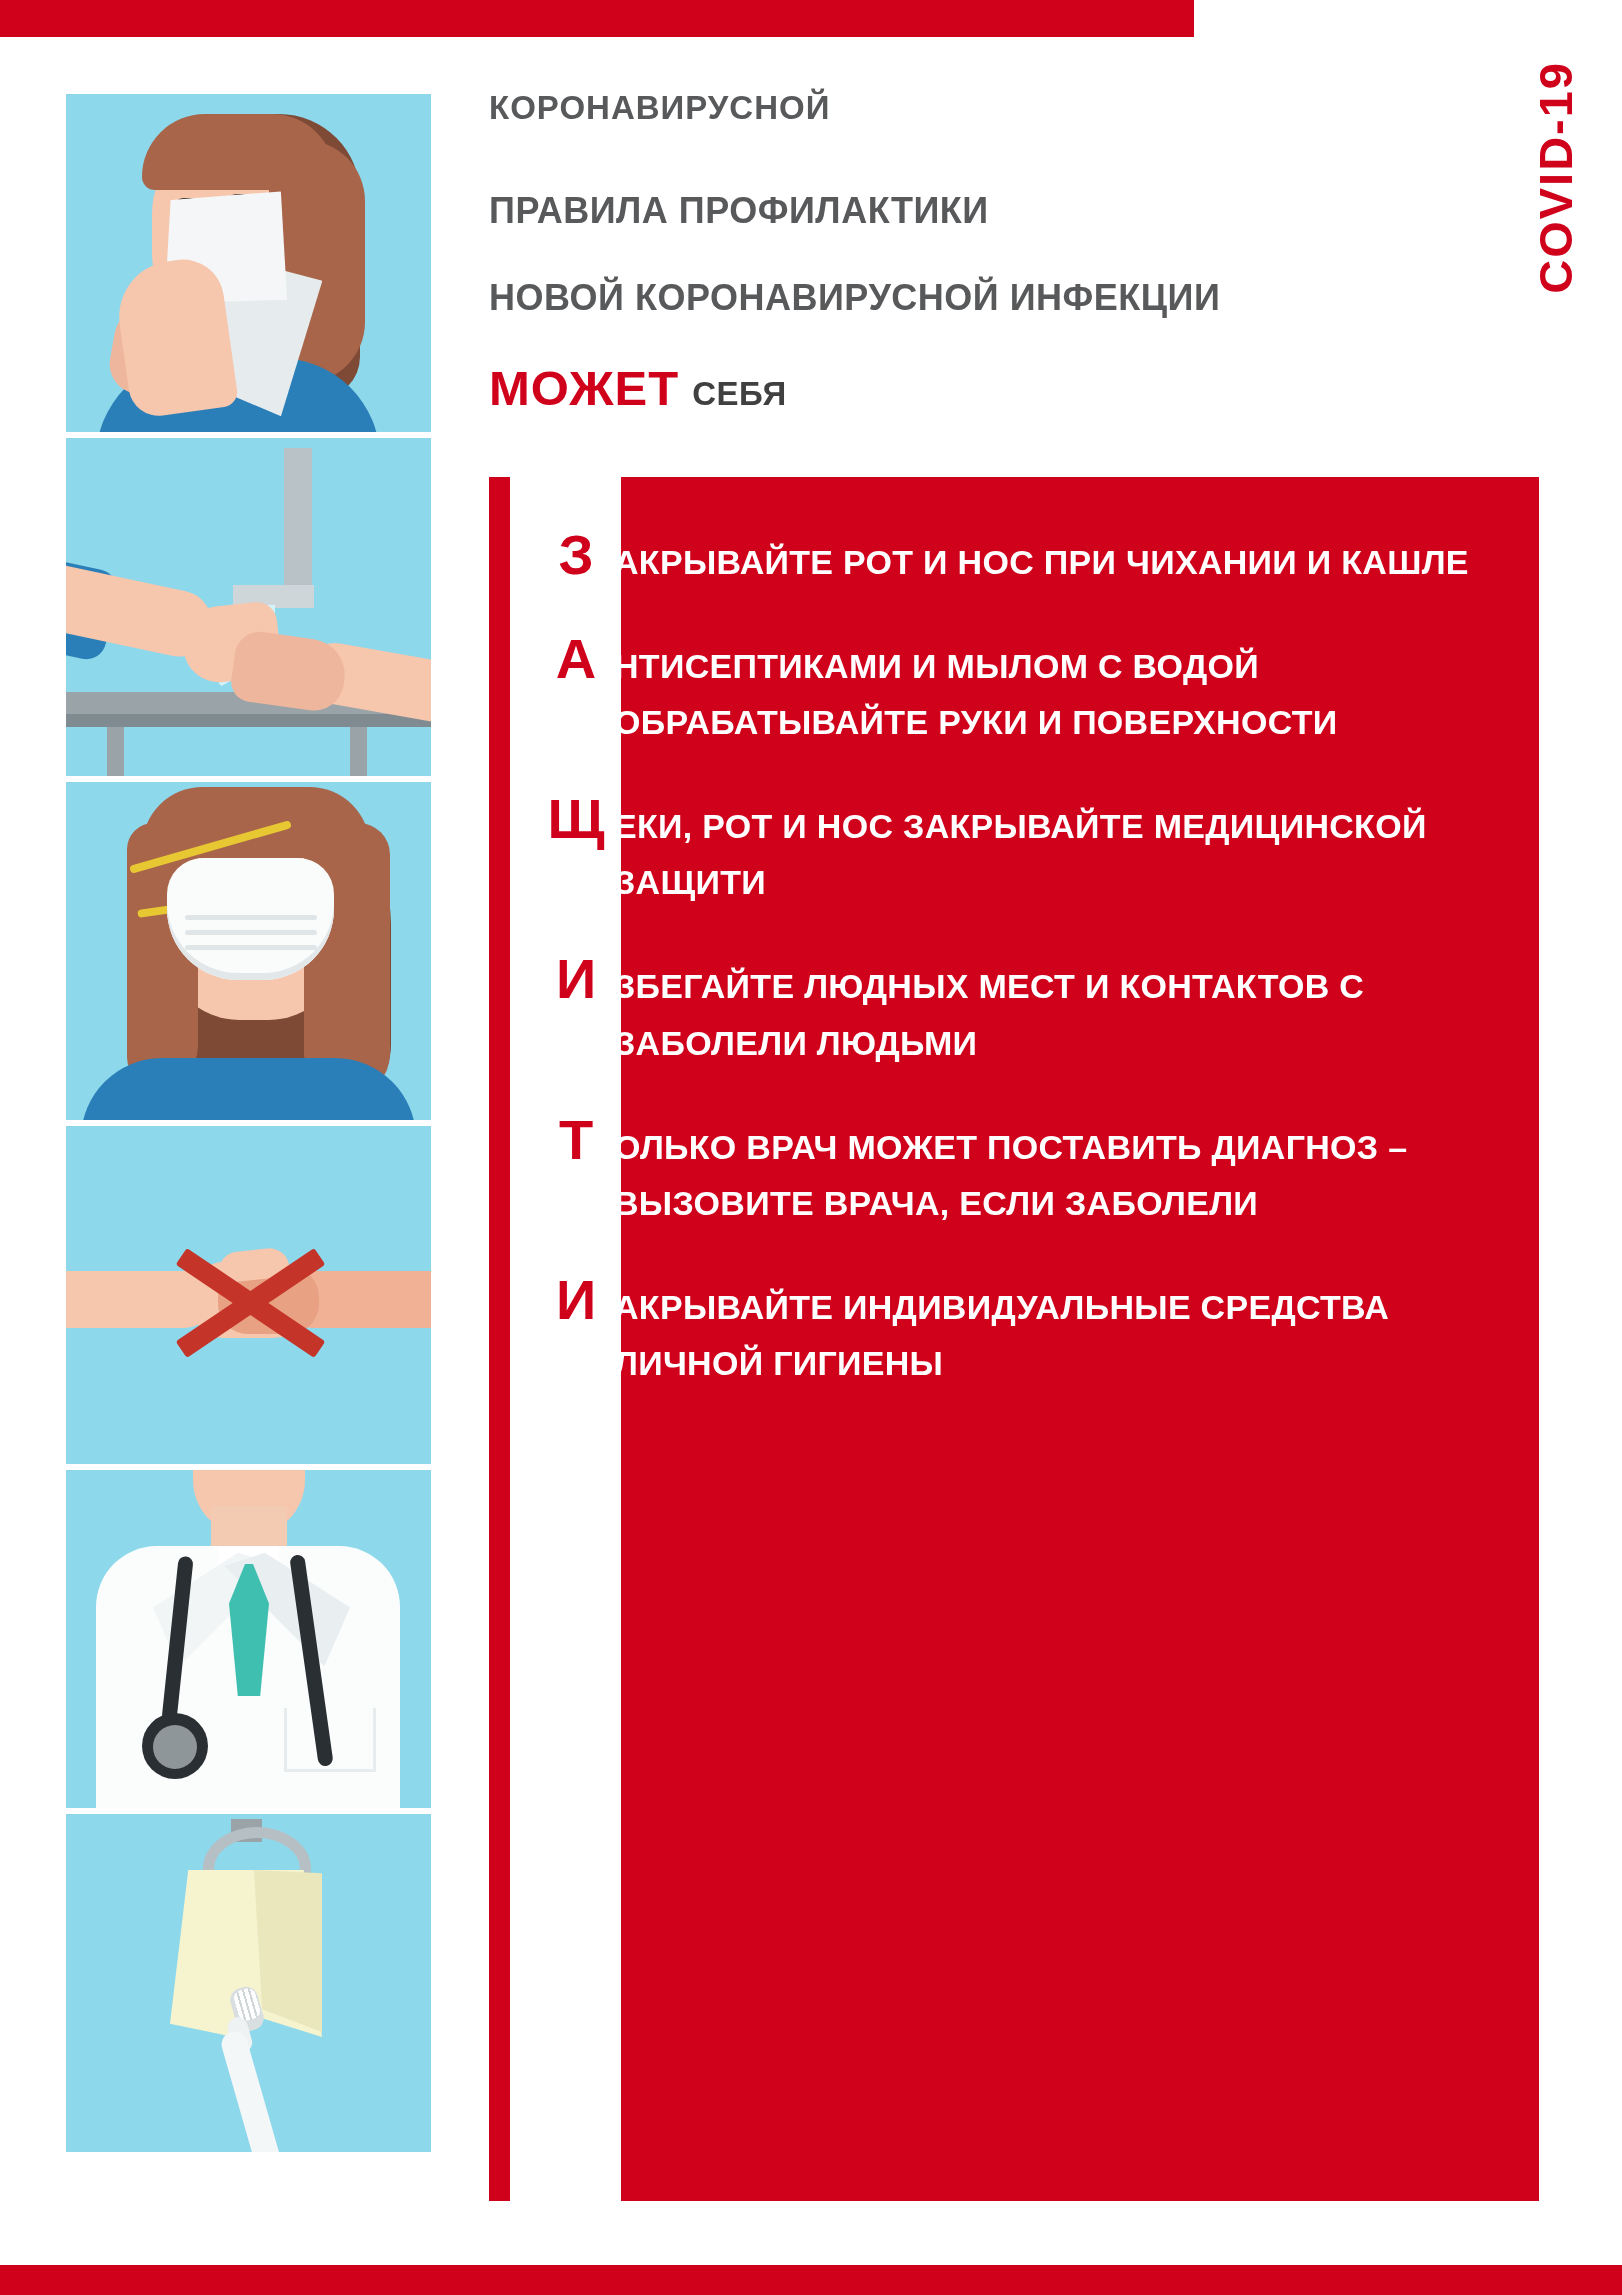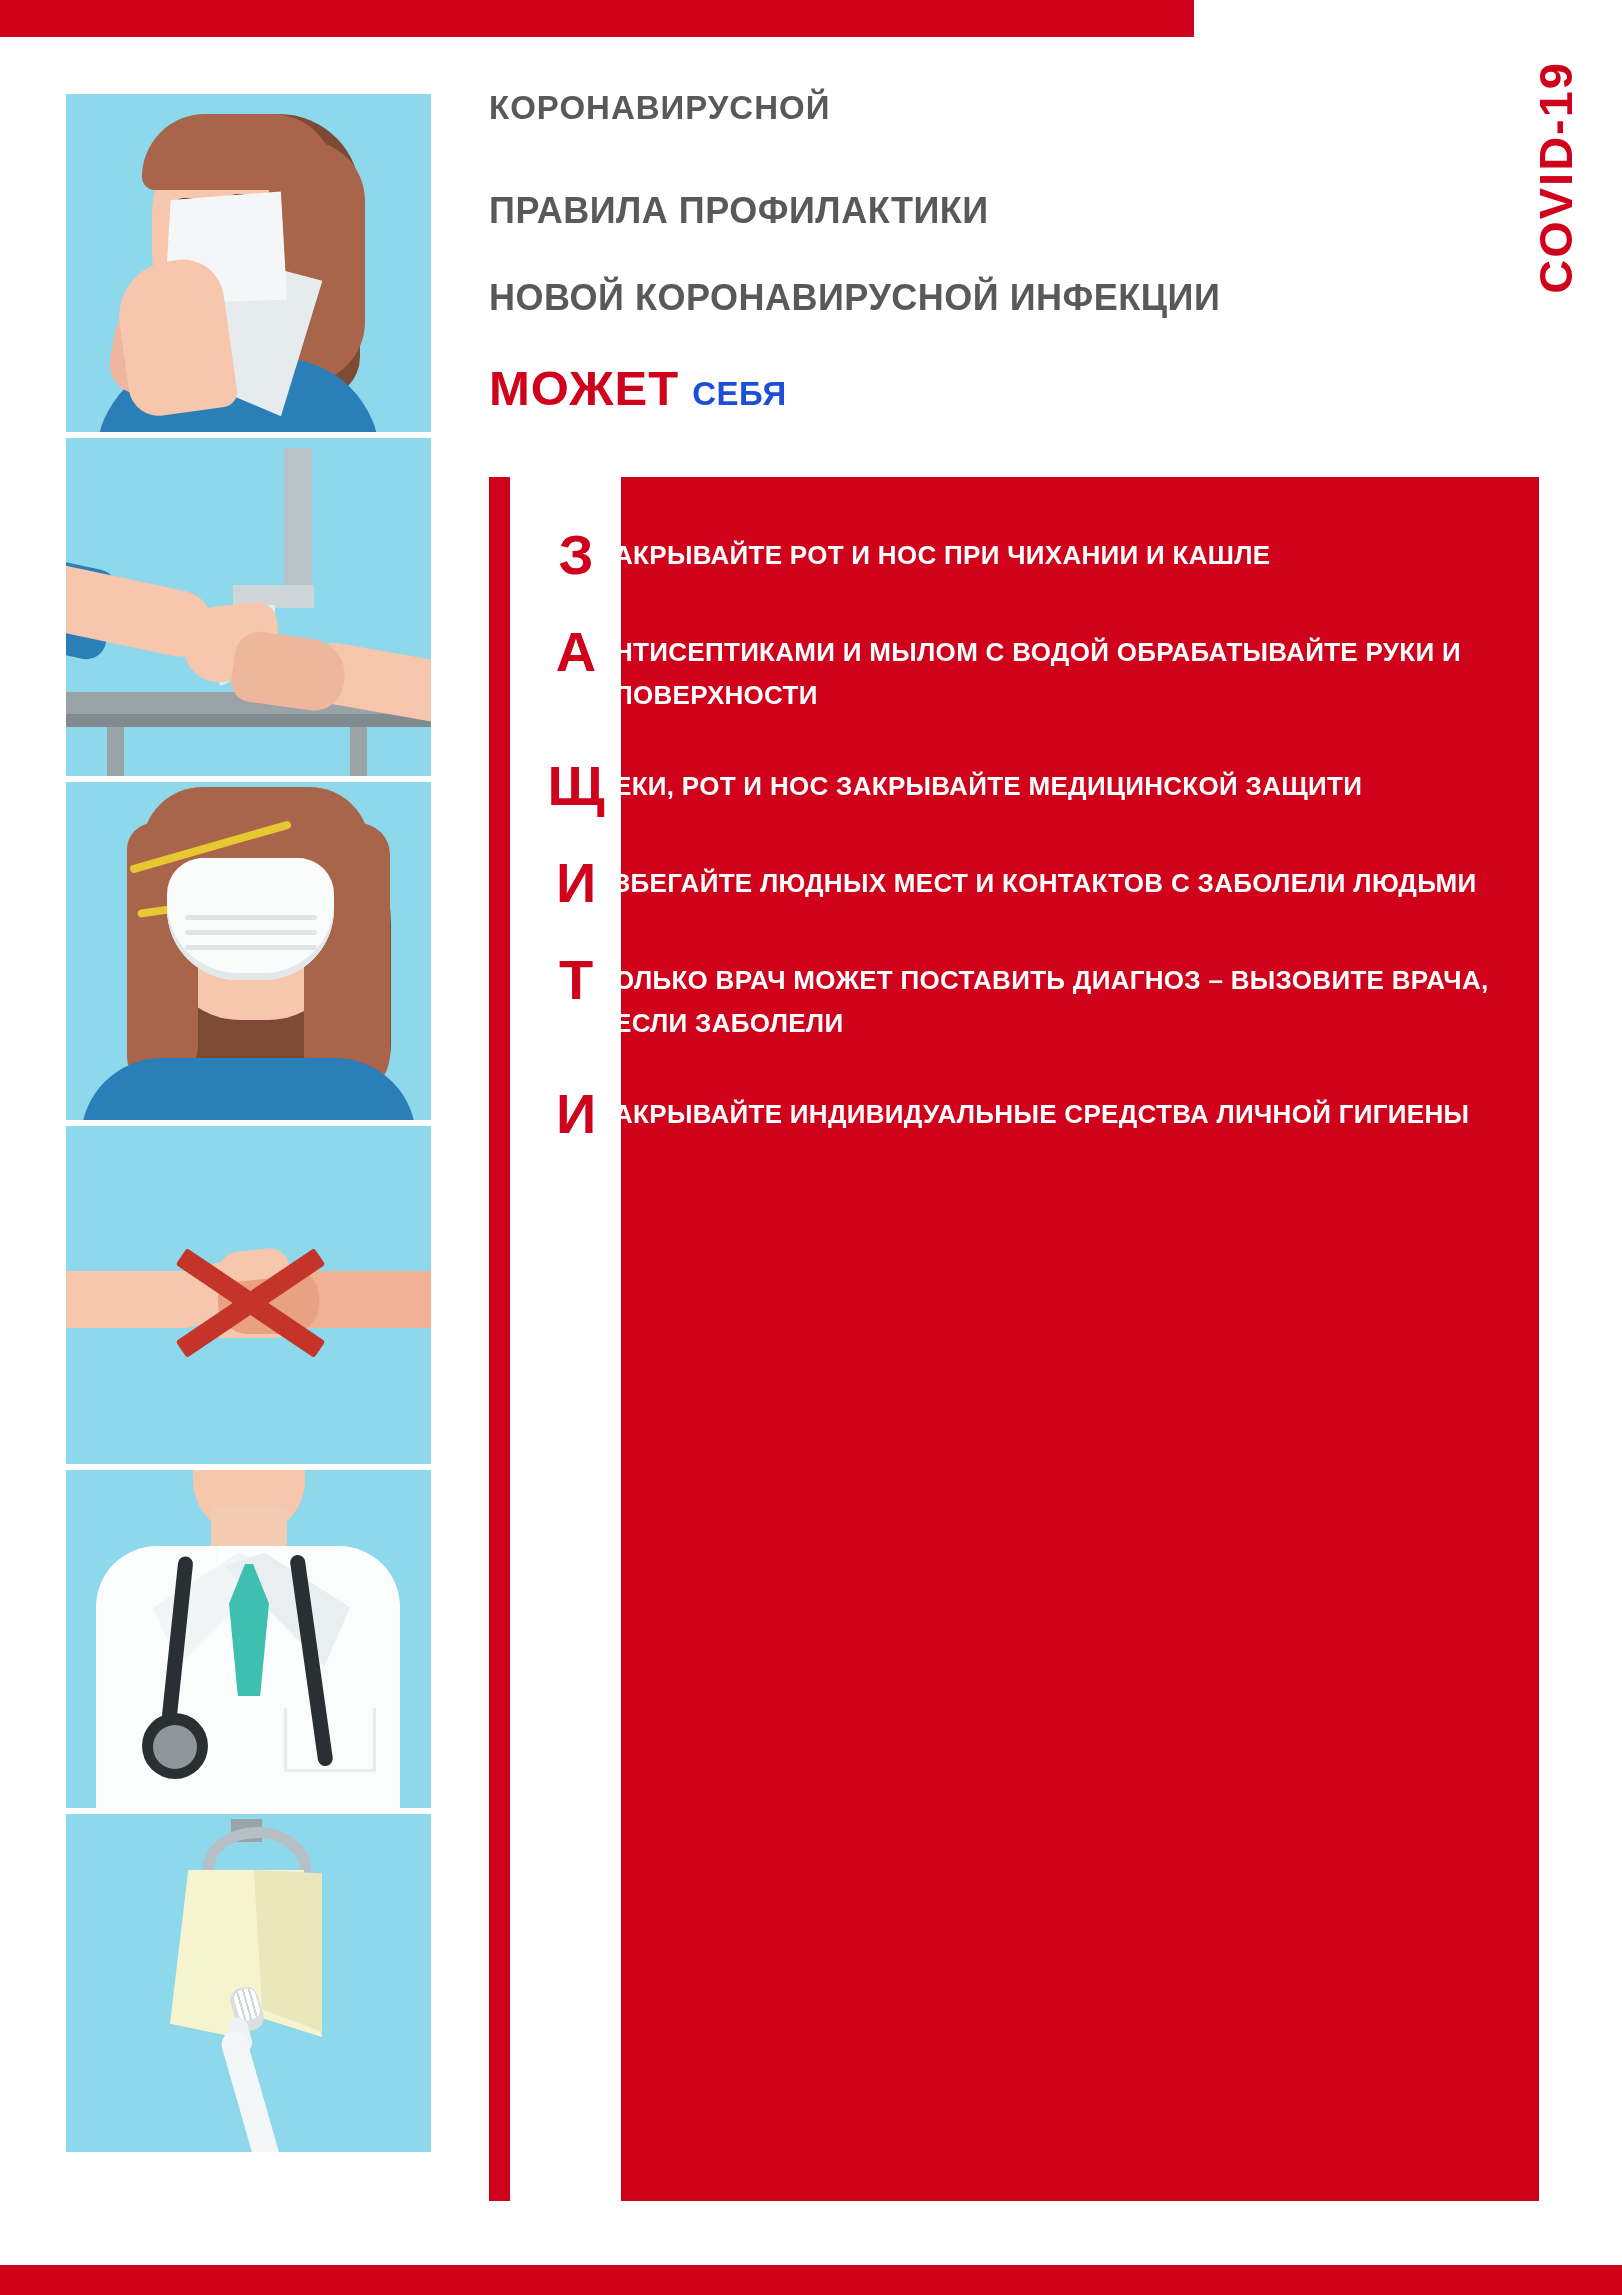--- a/index.html
+++ b/index.html
@@ -334,21 +334,21 @@
   }
   .protect-main {
     font-size: 49px;
     font-weight: bold;
     color: #d0011b;
     letter-spacing: 1px;
   }
   .protect-sub {
     font-size: 33px;
     font-weight: bold;
-    color: #1d4ed8;
+    color: #404040;
     letter-spacing: 0.5px;
   }
 
   
   .covid-vertical {
     position: absolute;
     right: 40px;
     top: 61px;
     font-size: 47px;
     font-weight: bold;
@@ -391,21 +391,21 @@
     flex: 0 0 76px;
     font-size: 56px;
     font-weight: bold;
     color: #ffffff;
     line-height: 1;
     text-align: center;
   }
   .rule-letter.on-white { color: #d0011b; }
   .rule-text {
     flex: 1;
-    font-size: 26px;
+    font-size: 34px;
     font-weight: bold;
     color: #ffffff;
     line-height: 1.65;
     letter-spacing: 0.3px;
     padding-top: 7px;
   }
 </style>
 </head>
 <body>
 

